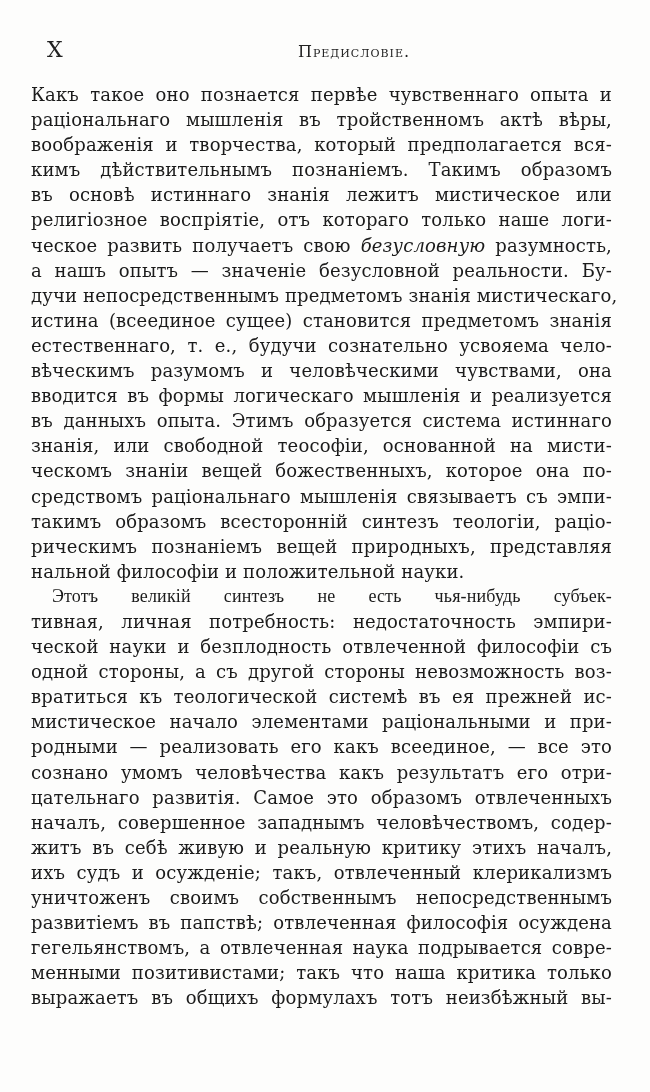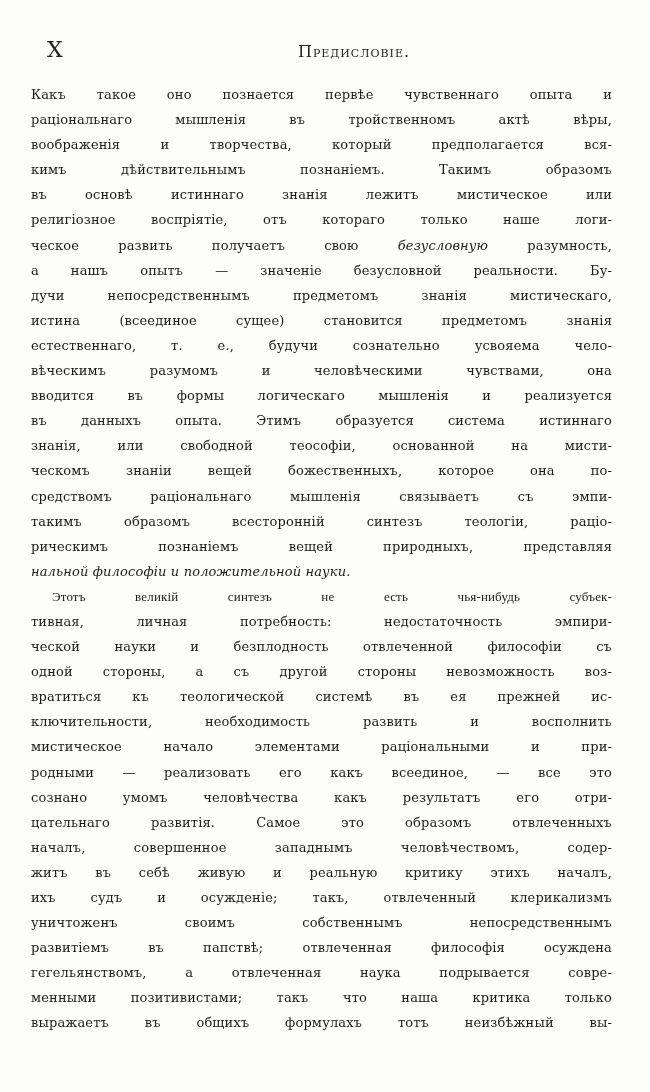--- a/index.html
+++ b/index.html
@@ -35,32 +35,31 @@
     font-size: 16px;
     letter-spacing: 1px;
     color: #222;
     margin-left: 21px;
   }
   .text-block {
     position: absolute;
     left: 31px;
     top: 82px;
     width: 581px;
-    font-size: 13px;
+    font-size: 18px;
     line-height: 25.1px;
     letter-spacing: 0.15px;
   }
   .line {
     text-align: justify;
     text-align-last: justify;
     white-space: nowrap; 
   }
   .line.para-end {
     text-align-last: left;
-    font-style: italic;
   }
   .line.indent {
     text-indent: 21px;
     font-family: Liberation Serif, serif;
   }
   .line i {
     font-style: italic;
   }
 </style>
 </head>
@@ -90,21 +89,20 @@
       <div class="line"><span>ческомъ знаніи вещей божественныхъ, которое она по-</span></div>
       <div class="line"><span>средствомъ раціональнаго мышленія связываетъ съ эмпи-</span></div>
       <div class="line"><span>такимъ образомъ всесторонній синтезъ теологіи, раціо-</span></div>
       <div class="line"><span>рическимъ познаніемъ вещей природныхъ, представляя</span></div>
       <div class="line para-end"><span>нальной философіи и положительной науки.</span></div>
       <div class="line indent"><span>Этотъ великій синтезъ не есть чья-нибудь субъек-</span></div>
       <div class="line"><span>тивная, личная потребность: недостаточность эмпири-</span></div>
       <div class="line"><span>ческой науки и безплодность отвлеченной философіи съ</span></div>
       <div class="line"><span>одной стороны, а съ другой стороны невозможность воз-</span></div>
       <div class="line"><span>вратиться къ теологической системѣ въ ея прежней ис-</span></div>
-      <div class="line"><span>ключительности, необходимость развить и восполнить</span></div>
       <div class="line"><span>мистическое начало элементами раціональными и при-</span></div>
       <div class="line"><span>родными — реализовать его какъ всеединое, — все это</span></div>
       <div class="line"><span>сознано умомъ человѣчества какъ результатъ его отри-</span></div>
       <div class="line"><span>цательнаго развитія. Самое это образомъ отвлеченныхъ</span></div>
       <div class="line"><span>началъ, совершенное западнымъ человѣчествомъ, содер-</span></div>
       <div class="line"><span>житъ въ себѣ живую и реальную критику этихъ началъ,</span></div>
       <div class="line"><span>ихъ судъ и осужденіе; такъ, отвлеченный клерикализмъ</span></div>
       <div class="line"><span>уничтоженъ своимъ собственнымъ непосредственнымъ</span></div>
       <div class="line"><span>развитіемъ въ папствѣ; отвлеченная философія осуждена</span></div>
       <div class="line"><span>гегельянствомъ, а отвлеченная наука подрывается совре-</span></div>

